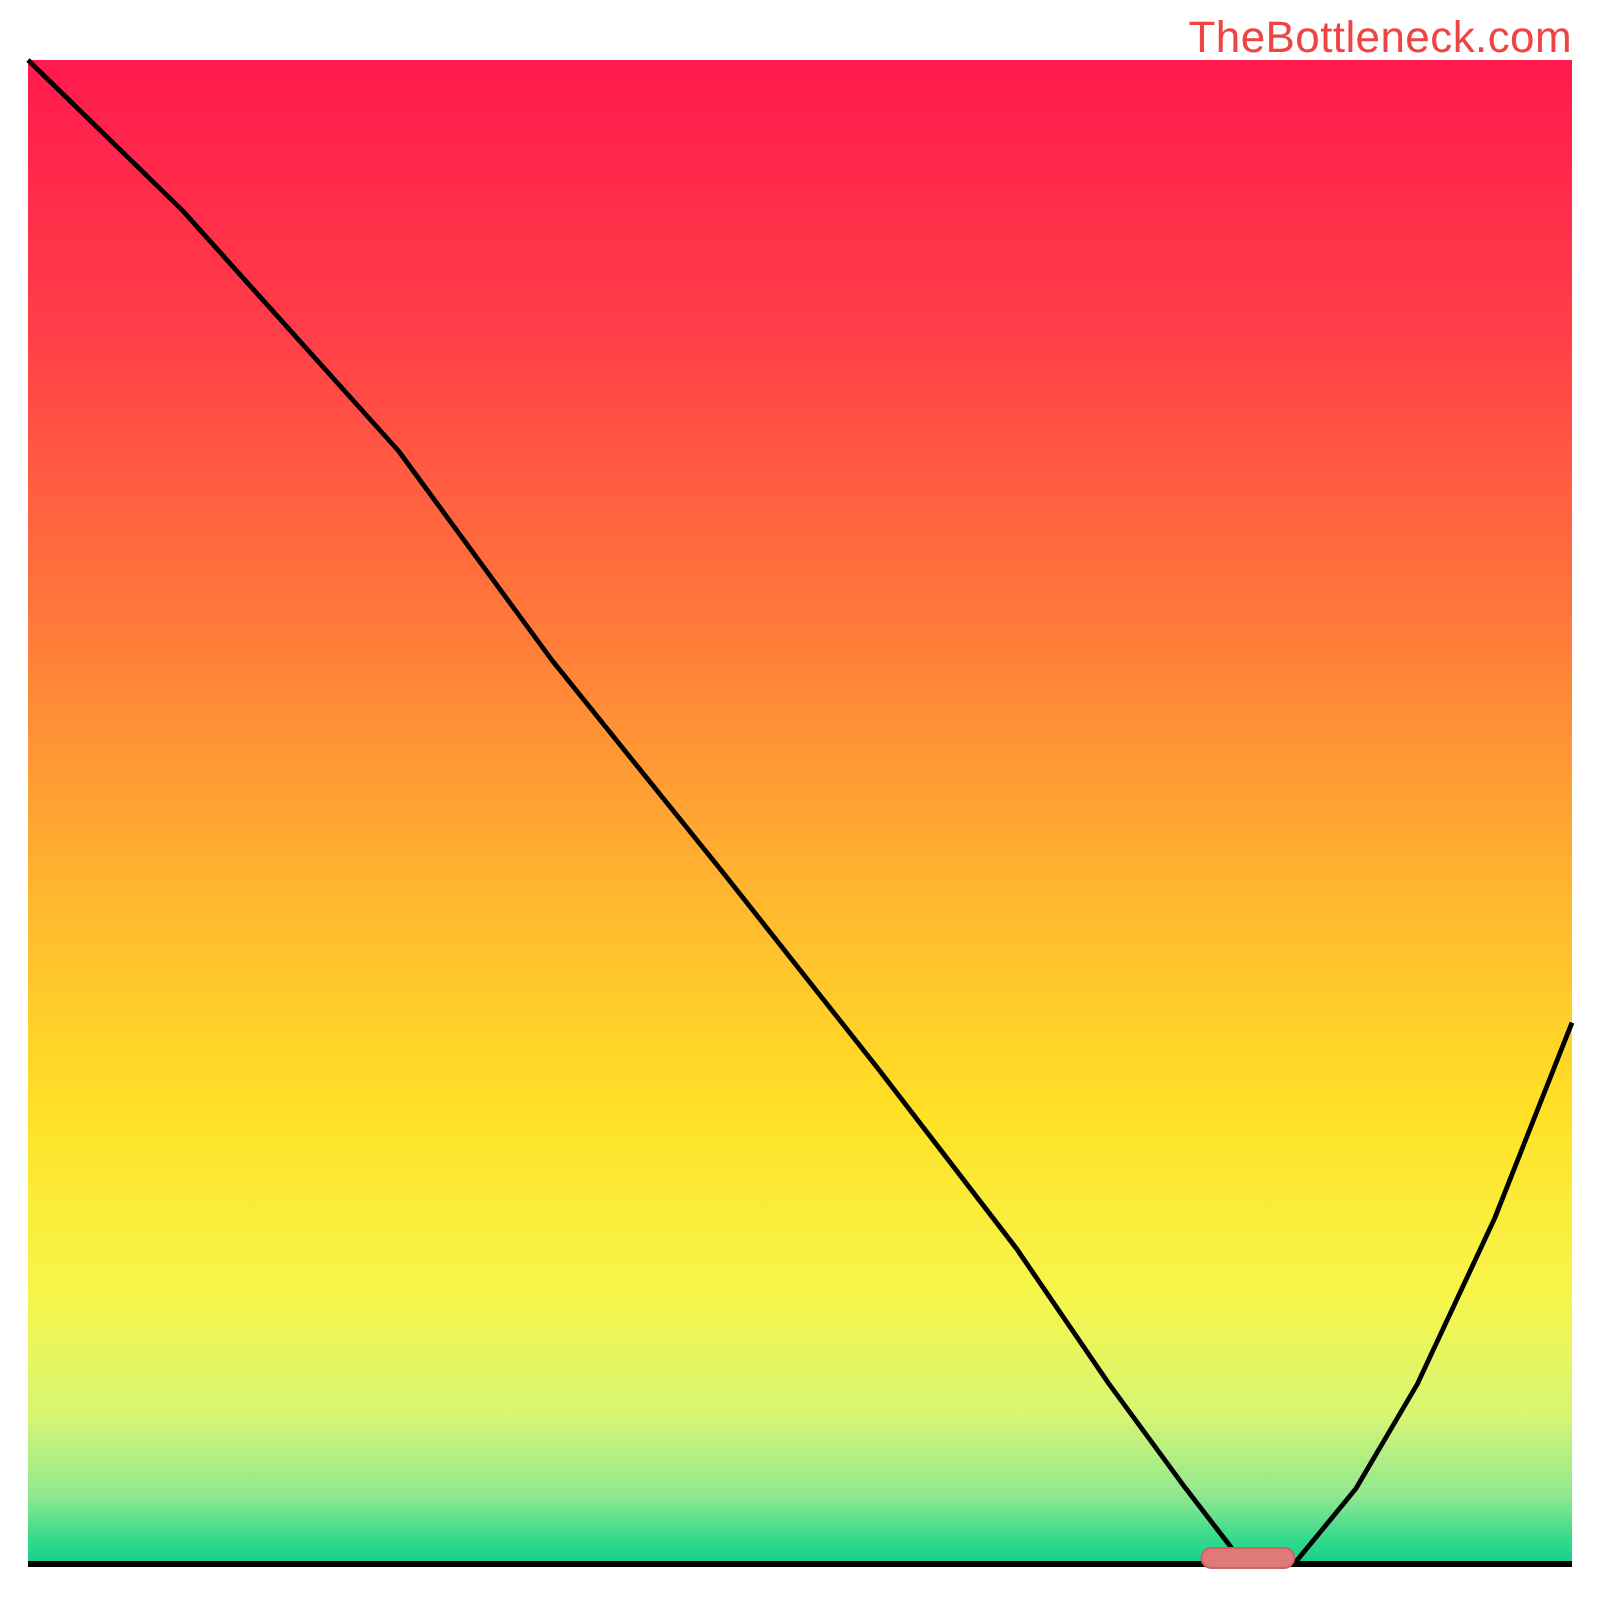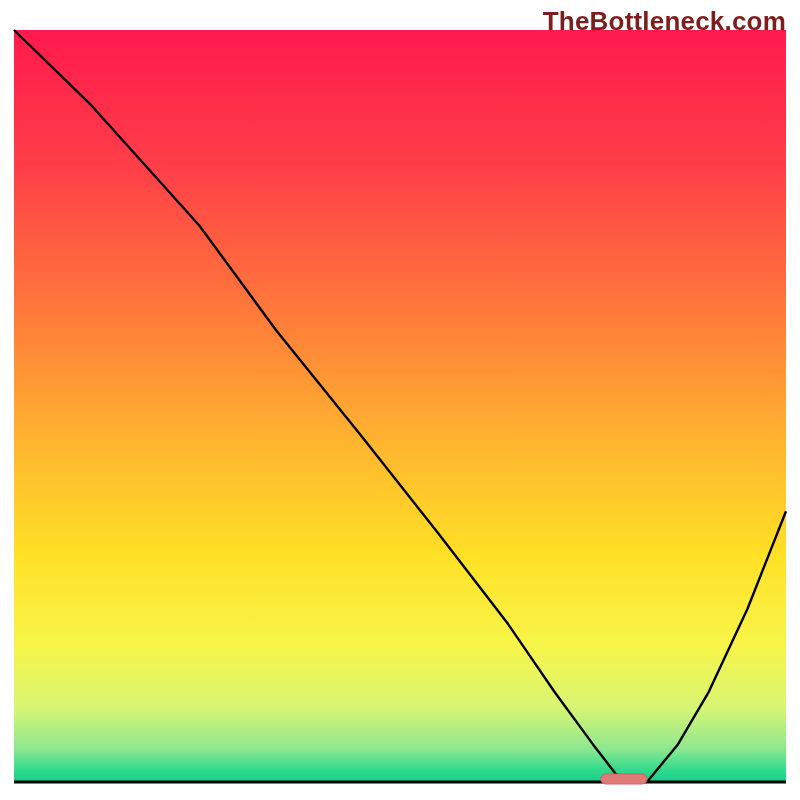--- a/index.html
+++ b/index.html
@@ -8,23 +8,23 @@
     background: #ffffff;
     width: 800px;
     height: 800px;
     position: relative;
     font-family: Arial, Helvetica, sans-serif;
   }
   .watermark {
     position: absolute;
     top: 6px;
     right: 14px;
-    font-size: 26px;
-    font-weight: 700;
-    color: #7f1d1d;
+    font-size: 22px;
+    font-weight: 400;
+    color: #ef4444;
     letter-spacing: 0.2px;
   }
   .plot {
     position: absolute;
     left: 12px;
     top: 28px;
     width: 776px;
     height: 760px;
   }
   svg {

